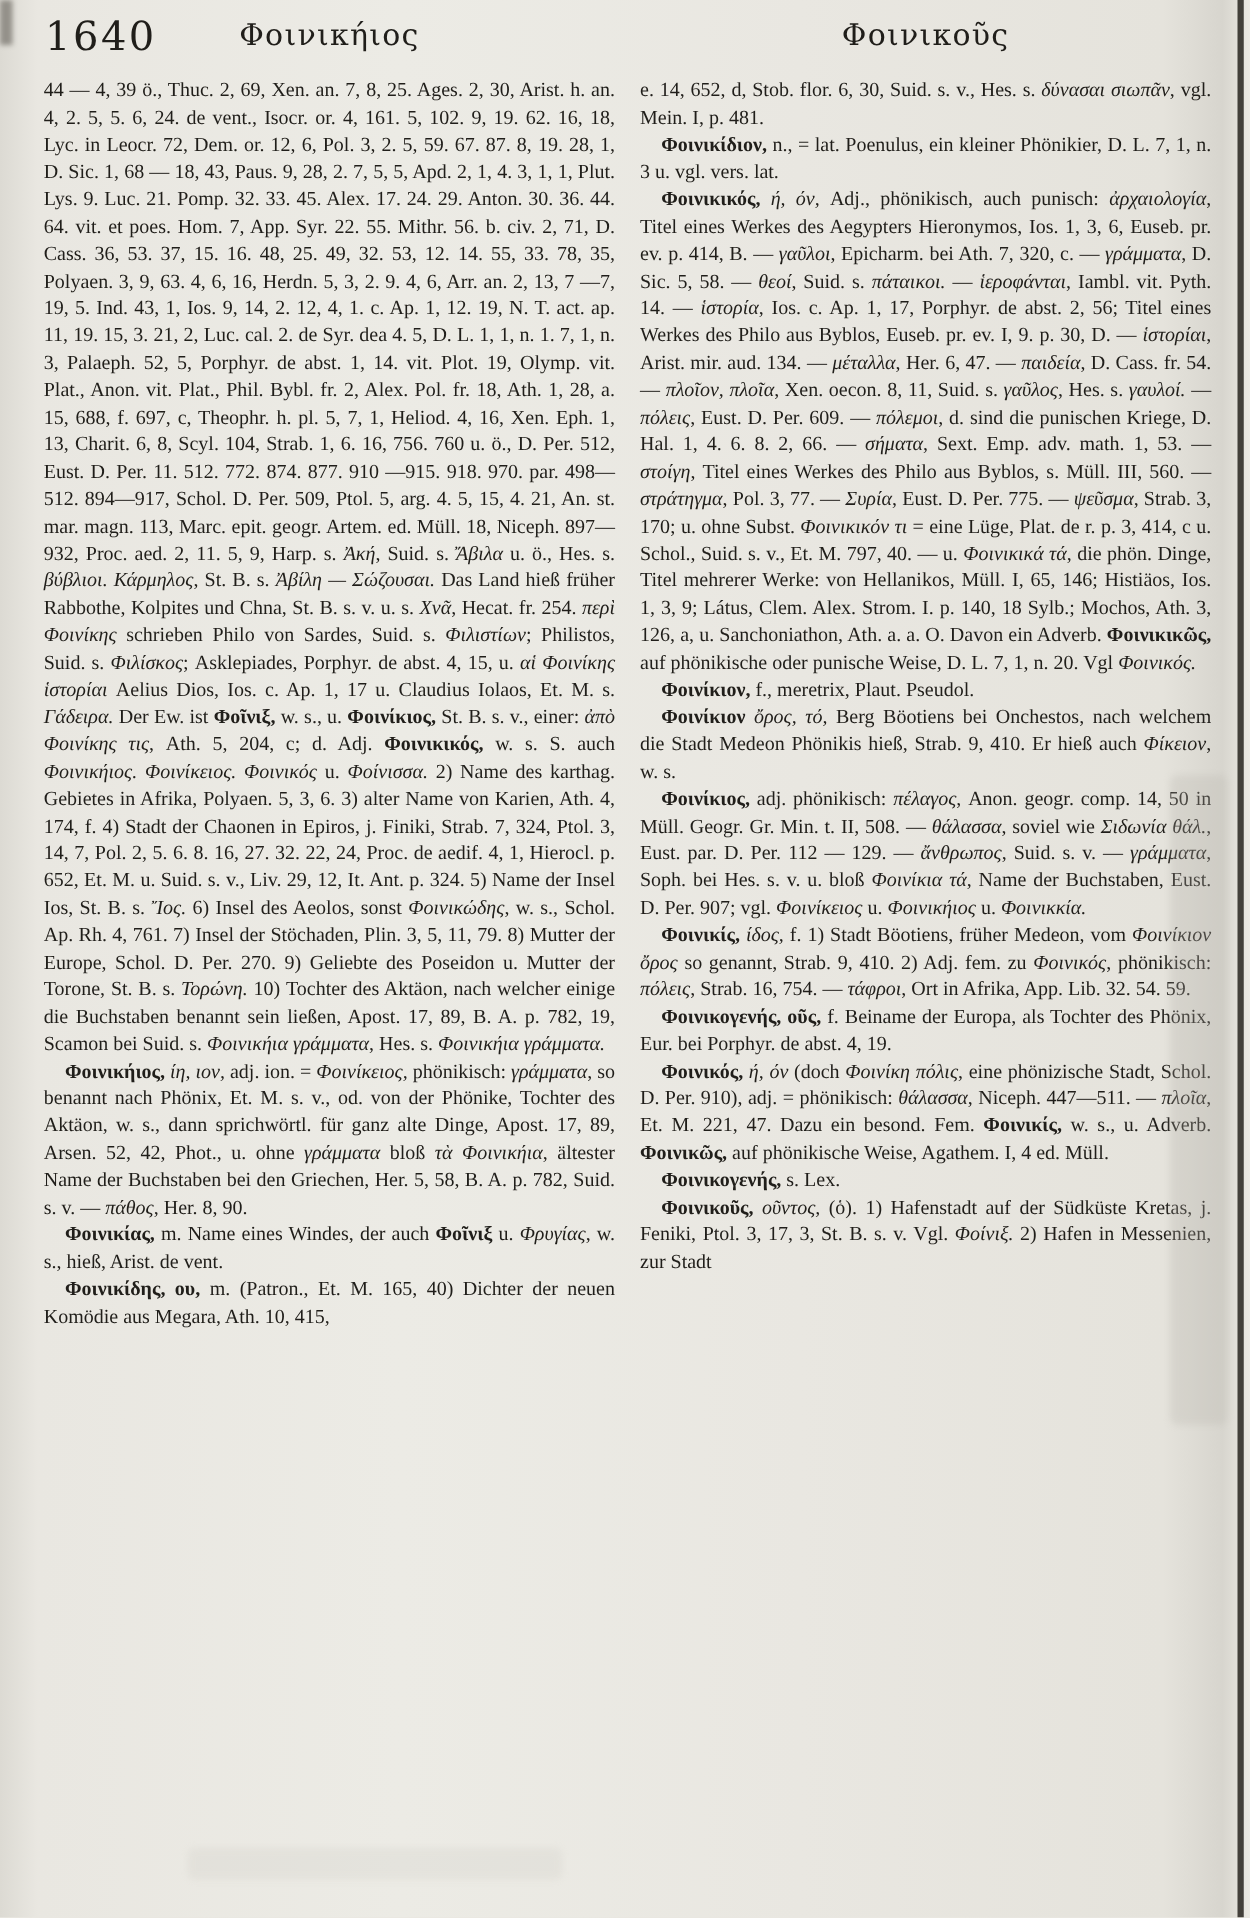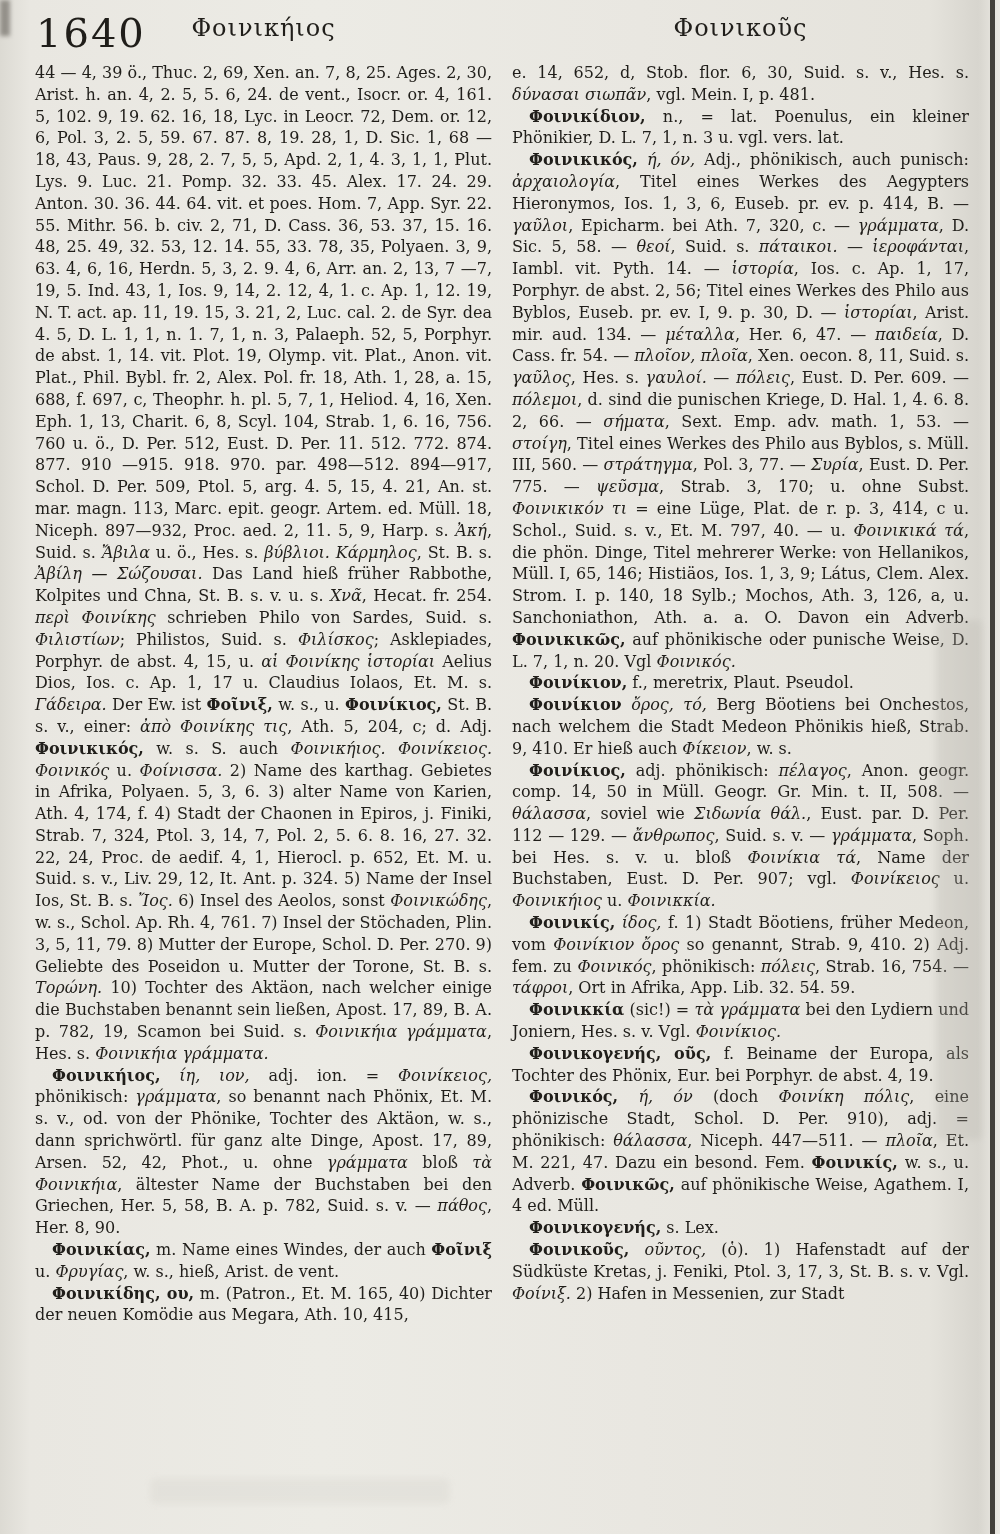--- a/index.html
+++ b/index.html
@@ -27,39 +27,40 @@
   }
   .bleed-1, .bleed-2 {
     position: absolute; background: #b9b6ae; opacity: .28; filter: blur(3px);
     border-radius: 6px;
   }
   .bleed-1 { right: 18px; top: 620px; width: 46px; height: 520px; }
   .bleed-2 { left: 150px; bottom: 30px; width: 300px; height: 26px; opacity: .14; }
 
   .page-number {
     position: absolute; left: 36px; top: 10px;
-    font-size: 40px; letter-spacing: 2px;
+    font-size: 32px; letter-spacing: 2px;
   }
   .running-head {
     position: absolute; top: 14px;
     font-size: 24px; letter-spacing: 1px; text-align: center;
   }
   .running-head.left  { left: 35px;  width: 457px; }
   .running-head.right { left: 512px; width: 457px; text-align: center; }
 
   .columns {
     position: absolute; top: 62px; left: 35px;
     width: 934px; display: flex; gap: 20px;
   }
   .col {
     width: 457px;
     font-size: 16px;
     line-height: 21.8px;
     text-align: justify;
     hyphens: none;
+    font-family: Liberation Serif, serif;
   }
   .para { margin: 0; }
   .para.indent { text-indent: 17px; }
   .seg-n { }
   .seg-b { font-weight: bold; }
   .seg-i { font-style: italic; }
 </style>
 </head>
 <body>
 
@@ -76,21 +77,20 @@
         <p class="para indent"><span class="seg-b">Φοινικίδης, ου,</span><span class="seg-n"> m. (Patron., Et. M. 165, 40) Dichter der neuen Komödie aus Megara, Ath. 10, 415,</span></p>
       </div>
     <div class="col">
         <p class="para"><span class="seg-n">e. 14, 652, d, Stob. flor. 6, 30, Suid. s. v., Hes. s. </span><span class="seg-i">δύνασαι σιωπᾶν</span><span class="seg-n">, vgl. Mein. I, p. 481.</span></p>
         <p class="para indent"><span class="seg-b">Φοινικίδιον,</span><span class="seg-n"> n., = lat. Poenulus, ein kleiner Phönikier, D. L. 7, 1, n. 3 u. vgl. vers. lat.</span></p>
         <p class="para indent"><span class="seg-b">Φοινικικός,</span><span class="seg-i"> ή, όν,</span><span class="seg-n"> Adj., phönikisch, auch punisch: </span><span class="seg-i">ἀρχαιολογία</span><span class="seg-n">, Titel eines Werkes des Aegypters Hieronymos, Ios. 1, 3, 6, Euseb. pr. ev. p. 414, B. — </span><span class="seg-i">γαῦλοι</span><span class="seg-n">, Epicharm. bei Ath. 7, 320, c. — </span><span class="seg-i">γράμματα</span><span class="seg-n">, D. Sic. 5, 58. — </span><span class="seg-i">θεοί</span><span class="seg-n">, Suid. s. </span><span class="seg-i">πάταικοι.</span><span class="seg-n"> — </span><span class="seg-i">ἱεροφάνται</span><span class="seg-n">, Iambl. vit. Pyth. 14. — </span><span class="seg-i">ἱστορία</span><span class="seg-n">, Ios. c. Ap. 1, 17, Porphyr. de abst. 2, 56; Titel eines Werkes des Philo aus Byblos, Euseb. pr. ev. I, 9. p. 30, D. — </span><span class="seg-i">ἱστορίαι</span><span class="seg-n">, Arist. mir. aud. 134. — </span><span class="seg-i">μέταλλα</span><span class="seg-n">, Her. 6, 47. — </span><span class="seg-i">παιδεία</span><span class="seg-n">, D. Cass. fr. 54. — </span><span class="seg-i">πλοῖον, πλοῖα</span><span class="seg-n">, Xen. oecon. 8, 11, Suid. s. </span><span class="seg-i">γαῦλος</span><span class="seg-n">, Hes. s. </span><span class="seg-i">γαυλοί.</span><span class="seg-n"> — </span><span class="seg-i">πόλεις</span><span class="seg-n">, Eust. D. Per. 609. — </span><span class="seg-i">πόλεμοι</span><span class="seg-n">, d. sind die punischen Kriege, D. Hal. 1, 4. 6. 8. 2, 66. — </span><span class="seg-i">σήματα</span><span class="seg-n">, Sext. Emp. adv. math. 1, 53. — </span><span class="seg-i">στοίγη</span><span class="seg-n">, Titel eines Werkes des Philo aus Byblos, s. Müll. III, 560. — </span><span class="seg-i">στράτηγμα</span><span class="seg-n">, Pol. 3, 77. — </span><span class="seg-i">Συρία</span><span class="seg-n">, Eust. D. Per. 775. — </span><span class="seg-i">ψεῦσμα</span><span class="seg-n">, Strab. 3, 170; u. ohne Subst. </span><span class="seg-i">Φοινικικόν τι</span><span class="seg-n"> = eine Lüge, Plat. de r. p. 3, 414, c u. Schol., Suid. s. v., Et. M. 797, 40. — u. </span><span class="seg-i">Φοινικικά τά</span><span class="seg-n">, die phön. Dinge, Titel mehrerer Werke: von Hellanikos, Müll. I, 65, 146; Histiäos, Ios. 1, 3, 9; Látus, Clem. Alex. Strom. I. p. 140, 18 Sylb.; Mochos, Ath. 3, 126, a, u. Sanchoniathon, Ath. a. a. O. Davon ein Adverb. </span><span class="seg-b">Φοινικικῶς,</span><span class="seg-n"> auf phönikische oder punische Weise, D. L. 7, 1, n. 20. Vgl </span><span class="seg-i">Φοινικός.</span></p>
         <p class="para indent"><span class="seg-b">Φοινίκιον,</span><span class="seg-n"> f., meretrix, Plaut. Pseudol.</span></p>
         <p class="para indent"><span class="seg-b">Φοινίκιον</span><span class="seg-i"> ὄρος, τό,</span><span class="seg-n"> Berg Böotiens bei Onchestos, nach welchem die Stadt Medeon Phönikis hieß, Strab. 9, 410. Er hieß auch </span><span class="seg-i">Φίκειον</span><span class="seg-n">, w. s.</span></p>
         <p class="para indent"><span class="seg-b">Φοινίκιος,</span><span class="seg-n"> adj. phönikisch: </span><span class="seg-i">πέλαγος</span><span class="seg-n">, Anon. geogr. comp. 14, 50 in Müll. Geogr. Gr. Min. t. II, 508. — </span><span class="seg-i">θάλασσα</span><span class="seg-n">, soviel wie </span><span class="seg-i">Σιδωνία θάλ.</span><span class="seg-n">, Eust. par. D. Per. 112 — 129. — </span><span class="seg-i">ἄνθρωπος</span><span class="seg-n">, Suid. s. v. — </span><span class="seg-i">γράμματα</span><span class="seg-n">, Soph. bei Hes. s. v. u. bloß </span><span class="seg-i">Φοινίκια τά</span><span class="seg-n">, Name der Buchstaben, Eust. D. Per. 907; vgl. </span><span class="seg-i">Φοινίκειος</span><span class="seg-n"> u. </span><span class="seg-i">Φοινικήιος</span><span class="seg-n"> u. </span><span class="seg-i">Φοινικκία.</span></p>
         <p class="para indent"><span class="seg-b">Φοινικίς,</span><span class="seg-i"> ίδος,</span><span class="seg-n"> f. 1) Stadt Böotiens, früher Medeon, vom </span><span class="seg-i">Φοινίκιον ὄρος</span><span class="seg-n"> so genannt, Strab. 9, 410. 2) Adj. fem. zu </span><span class="seg-i">Φοινικός</span><span class="seg-n">, phönikisch: </span><span class="seg-i">πόλεις</span><span class="seg-n">, Strab. 16, 754. — </span><span class="seg-i">τάφροι</span><span class="seg-n">, Ort in Afrika, App. Lib. 32. 54. 59.</span></p>
-        <p class="para indent"><span class="seg-b">Φοινικκία</span><span class="seg-n"> (sic!) = </span><span class="seg-i">τὰ γράμματα</span><span class="seg-n"> bei den Lydiern und Joniern, Hes. s. v. Vgl. </span><span class="seg-i">Φοινίκιος.</span></p>
         <p class="para indent"><span class="seg-b">Φοινικογενής, οῦς,</span><span class="seg-n"> f. Beiname der Europa, als Tochter des Phönix, Eur. bei Porphyr. de abst. 4, 19.</span></p>
         <p class="para indent"><span class="seg-b">Φοινικός,</span><span class="seg-i"> ή, όν</span><span class="seg-n"> (doch </span><span class="seg-i">Φοινίκη πόλις</span><span class="seg-n">, eine phönizische Stadt, Schol. D. Per. 910), adj. = phönikisch: </span><span class="seg-i">θάλασσα</span><span class="seg-n">, Niceph. 447—511. — </span><span class="seg-i">πλοῖα</span><span class="seg-n">, Et. M. 221, 47. Dazu ein besond. Fem. </span><span class="seg-b">Φοινικίς,</span><span class="seg-n"> w. s., u. Adverb. </span><span class="seg-b">Φοινικῶς,</span><span class="seg-n"> auf phönikische Weise, Agathem. I, 4 ed. Müll.</span></p>
         <p class="para indent"><span class="seg-b">Φοινικογενής,</span><span class="seg-n"> s. Lex.</span></p>
         <p class="para indent"><span class="seg-b">Φοινικοῦς,</span><span class="seg-i"> οῦντος,</span><span class="seg-n"> (ὁ). 1) Hafenstadt auf der Südküste Kretas, j. Feniki, Ptol. 3, 17, 3, St. B. s. v. Vgl. </span><span class="seg-i">Φοίνιξ.</span><span class="seg-n"> 2) Hafen in Messenien, zur Stadt</span></p>
       </div>
   </div>
 
   <div class="bleed-1"></div>
   <div class="bleed-2"></div>
   <div class="corner-smudge"></div>

